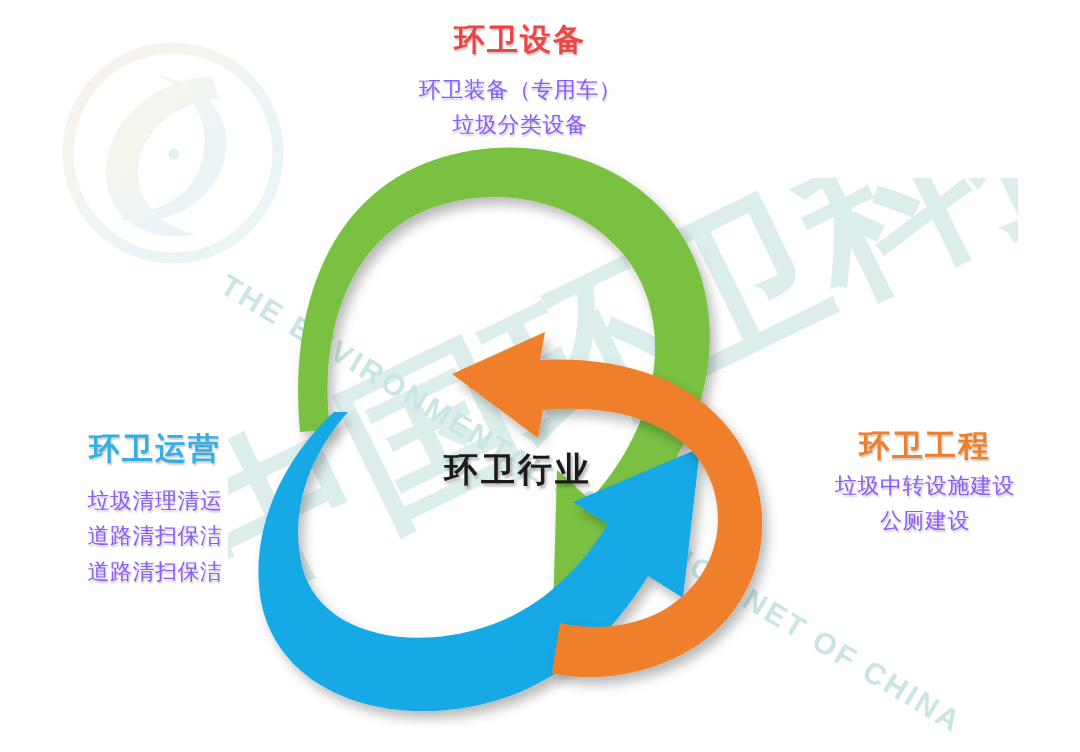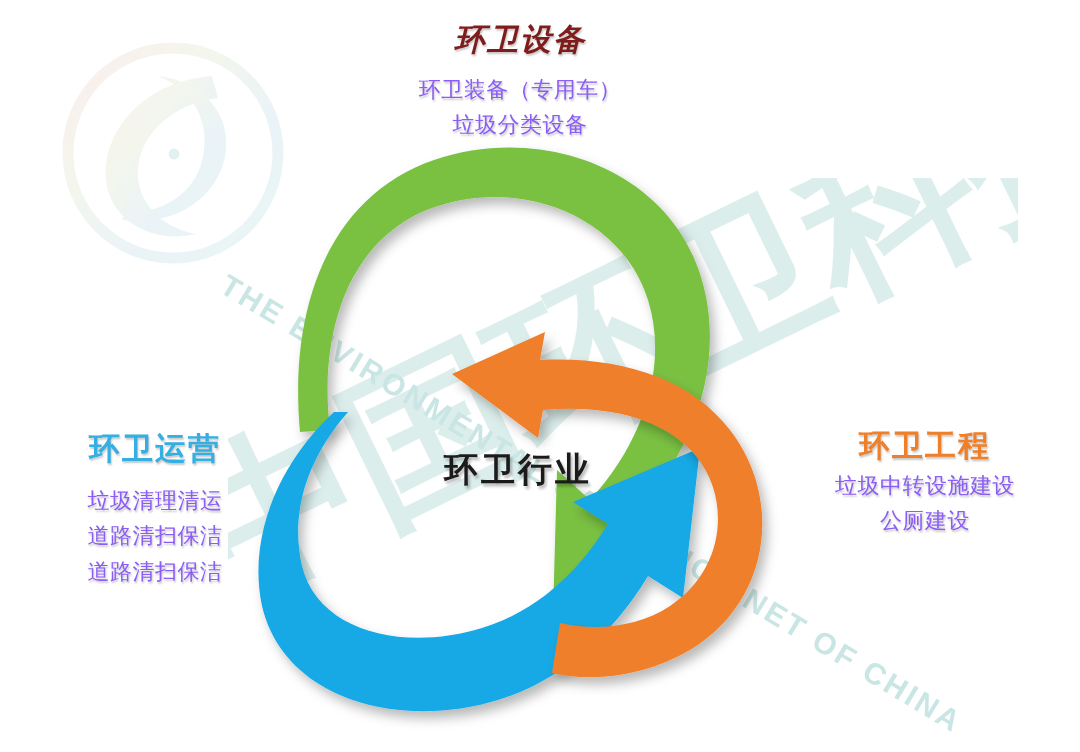--- a/index.html
+++ b/index.html
@@ -86,21 +86,21 @@
     text-shadow: 1px 2px 2px rgba(0,0,0,.22);
     white-space: nowrap;
   }
 
   #block-equipment {
     left: 330px;
     top: 22px;
     width: 380px;
     text-align: center;
   }
-  #block-equipment .title { color: #7f1d1d; margin-bottom: 14px; font-style: italic; }
+  #block-equipment .title { color: #ef4444; margin-bottom: 14px; }
 
   #block-operation {
     left: 30px;
     top: 431px;
     width: 250px;
     text-align: center;
   }
   #block-operation .title { color: #35aee2; margin-bottom: 16px; }
 
   #block-engineering {

